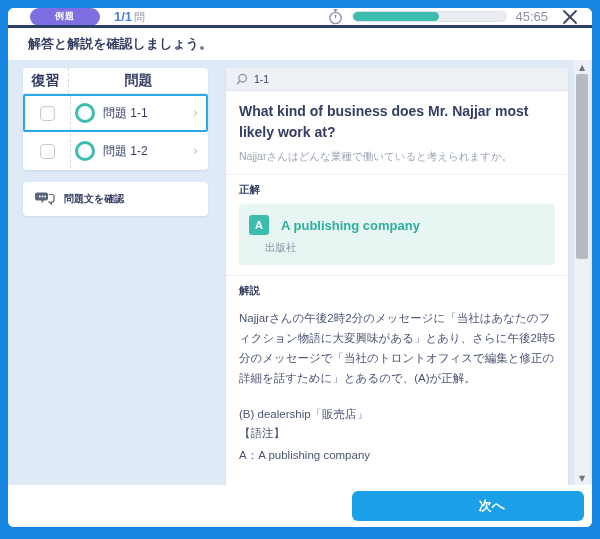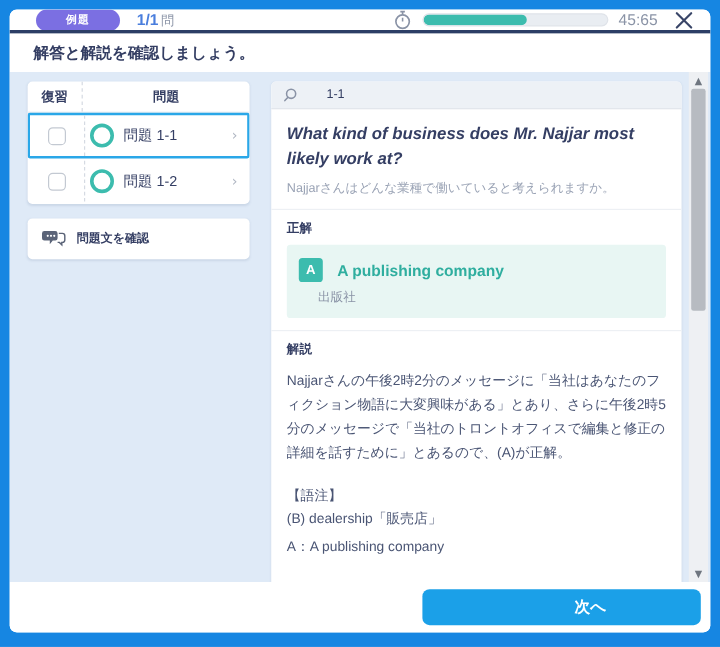--- a/index.html
+++ b/index.html
@@ -26,31 +26,31 @@
   .stopwatch { width:17px; height:17px; flex:0 0 auto; }
   .progress-track {
     width:155px; height:11px; background:#e9edf2; border:1px solid #dfe3e9;
     border-radius:6px; margin:0 8px; overflow:hidden;
   }
   .progress-fill { height:100%; background:#3cbcae; border-radius:6px; }
   .time-left { font-size:13px; color:#8a93a6; margin-right:14px; }
   .close-btn { width:16px; height:16px; cursor:pointer; }
   .navy-divider { height:3px; background:#2c3e66; flex:0 0 auto; }
   
-  .subheader { height:32px; background:#fff; display:flex; align-items:center; padding-left:20px; flex:0 0 auto; }
+  .subheader { height:32px; background:#fff; display:flex; align-items:center; padding-left:20px; flex:0 0 auto;border-radius:13px; }
   .subheader h1 { font-size:13px; color:#343e63; font-weight:bold; }
   
   .content { flex:1; background:#dfeaf7; display:flex; padding:8px 0 0 15px; position:relative; overflow:hidden; }
   
   .sidebar { width:185px; flex:0 0 auto; margin-right:18px; }
   .q-table { background:#fff; border-radius:4px; box-shadow:0 1px 2px rgba(60,80,120,.12); overflow:hidden; }
   .q-table-header { display:flex; height:26px; border-bottom:1px solid #e8ebef; }
   .col-review { width:46px; flex:0 0 auto; display:flex; align-items:center; justify-content:center; border-right:1px dashed #d5dae2; }
   .col-q { flex:1; display:flex; align-items:center; justify-content:center; }
-  .q-table-header span { font-size:11px; font-weight:bold; color:#343e63; }
+  .q-table-header span { font-size:14px; font-weight:bold; color:#343e63; }
   .q-row { display:flex; height:38px; border:2px solid transparent; border-bottom:1px solid #e8ebef; cursor:pointer; }
   .q-row:last-child { border-bottom:2px solid transparent; }
   .q-row.selected { border:2px solid #2aa7e8; border-radius:2px; }
   .q-row .col-q { justify-content:flex-start; padding-left:4px; }
   .checkbox { width:15px; height:15px; border:1.5px solid #c3c9d2; border-radius:4px; background:#fff; }
   .result-circle { width:20px; height:20px; border:3px solid #3cbcae; border-radius:50%; margin-right:8px; flex:0 0 auto; }
   .q-row-label { font-size:12px; color:#343e63; flex:1; }
   .chevron { font-size:12px; color:#b0b7c3; margin-right:8px; font-family:"DejaVu Sans", sans-serif; }
   .confirm-btn {
     margin-top:12px; background:#fff; border-radius:4px; height:34px;
@@ -60,23 +60,23 @@
   .confirm-btn .label { font-size:10px; font-weight:bold; color:#343e63; margin-left:9px; }
   
   .main-card {
     flex:1; background:#fff; border-radius:4px 4px 0 0; margin-right:24px;
     box-shadow:0 1px 2px rgba(60,80,120,.12); overflow:hidden; display:flex; flex-direction:column;
   }
   .card-header {
     height:23px; background:#edf1f6; border-bottom:1px solid #e2e6ec;
     display:flex; align-items:center; padding-left:10px; flex:0 0 auto;
   }
-  .card-header .tag { font-size:10.5px; font-weight:normal; color:#343e63; margin-left:24px;text-align:right; }
+  .card-header .tag { font-size:10.5px; font-weight:normal; color:#343e63; margin-left:6px;text-align:right; }
   .q-section { padding:10px 13px 10px 13px; border-bottom:1px solid #edf0f4; }
-  .q-en { font-size:14px; font-weight:bold; color:#343e63; line-height:1.5;font-style:italic; }
+  .q-en { font-size:14px; font-weight:bold; color:#343e63; line-height:1.5; }
   .q-jp { font-size:10.5px; color:#9aa3b5; margin-top:7px; }
   .sec-label { font-size:10.5px; font-weight:bold; color:#343e63; }
   .answer-section { padding:8px 13px 10px 13px; border-bottom:1px solid #edf0f4; }
   .answer-box { margin-top:7px; background:#e8f6f3; border-radius:3px; padding:11px 10px 10px 10px; }
   .answer-line { display:flex; align-items:center; }
   .letter-badge {
     width:20px; height:20px; background:#3cbcae; border-radius:3px; color:#fff;
     font-size:11px; font-weight:bold; display:flex; align-items:center; justify-content:center;
     flex:0 0 auto;
   }
@@ -206,22 +206,22 @@
               <span class="answer-title">A publishing company</span>
             </div>
             <div class="answer-jp">出版社</div>
           </div>
         </div>
 
         <div class="explain-section">
           <div class="sec-label">解説</div>
           <div class="explain-body">Najjarさんの午後2時2分のメッセージに「当社はあなたのフィクション物語に大変興味がある」とあり、さらに午後2時5分のメッセージで「当社のトロントオフィスで編集と修正の詳細を話すために」とあるので、(A)が正解。</div>
           <div class="glossary">
+            <div>(B) dealership「販売店」</div>
             <div>【語注】</div>
-            <div>(B) dealership「販売店」</div>
           </div>
           <div class="options">
             <div class="option">
               <div class="option-en"><span>A：</span><span>A publishing company</span></div>
 
             </div>
 
           </div>
         </div>
       </div>

